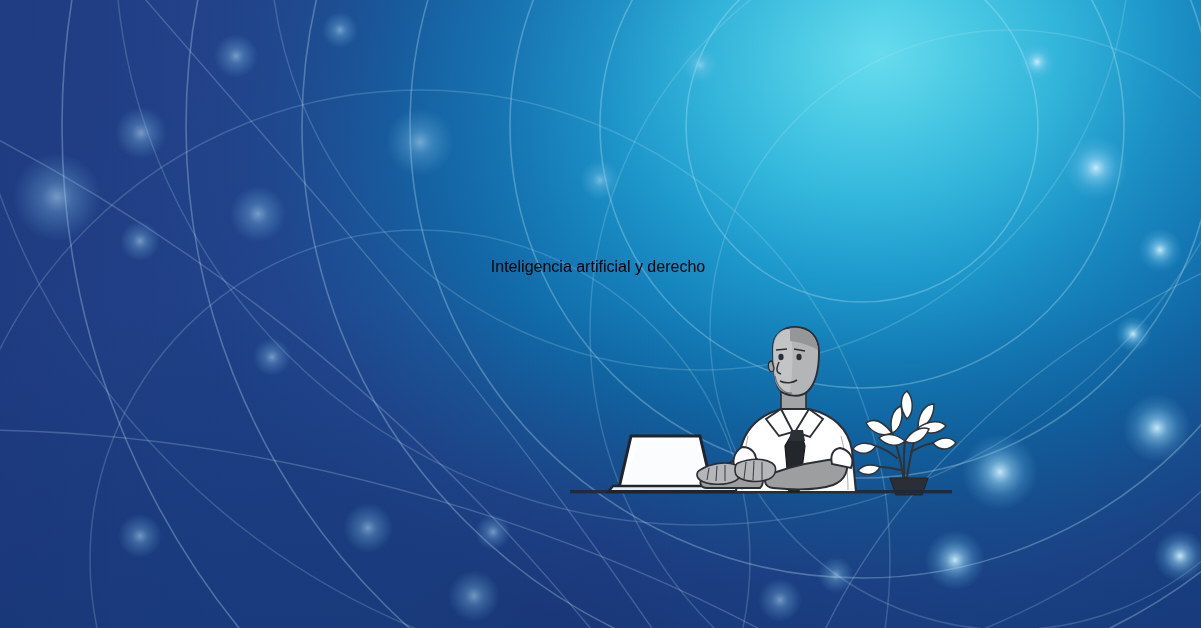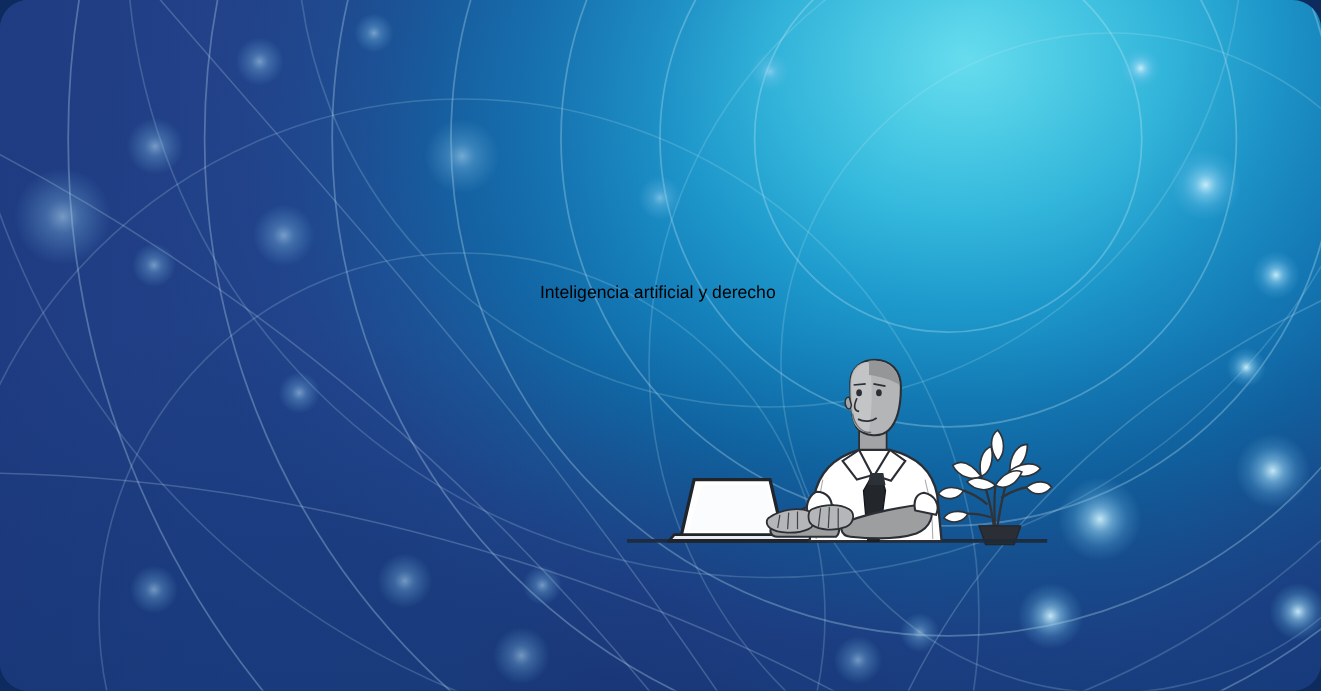--- a/index.html
+++ b/index.html
@@ -1,21 +1,20 @@
 <!DOCTYPE html>
 <html><head>
 <meta charset="utf-8">
 <style>
   html,body{margin:0;padding:0;background:#0d2b5e;}
   #canvas{
     position:relative;
     width:1201px;height:628px;
     overflow:hidden;
     font-family:"Liberation Sans", sans-serif;
-    border-radius:26px;
   }
 
   
   .bg-base{
     position:absolute;inset:0;
     background:
       radial-gradient(ellipse 780px 620px at 880px 55px,
         #67dcee 0%, #4ecde6 11%, #34b9dd 23%, #1e9bcd 36%,
         #1480ba 49%, #1069a6 62%, #1a5496 74%, #22428a 86%, #1f3b80 100%);
   }

